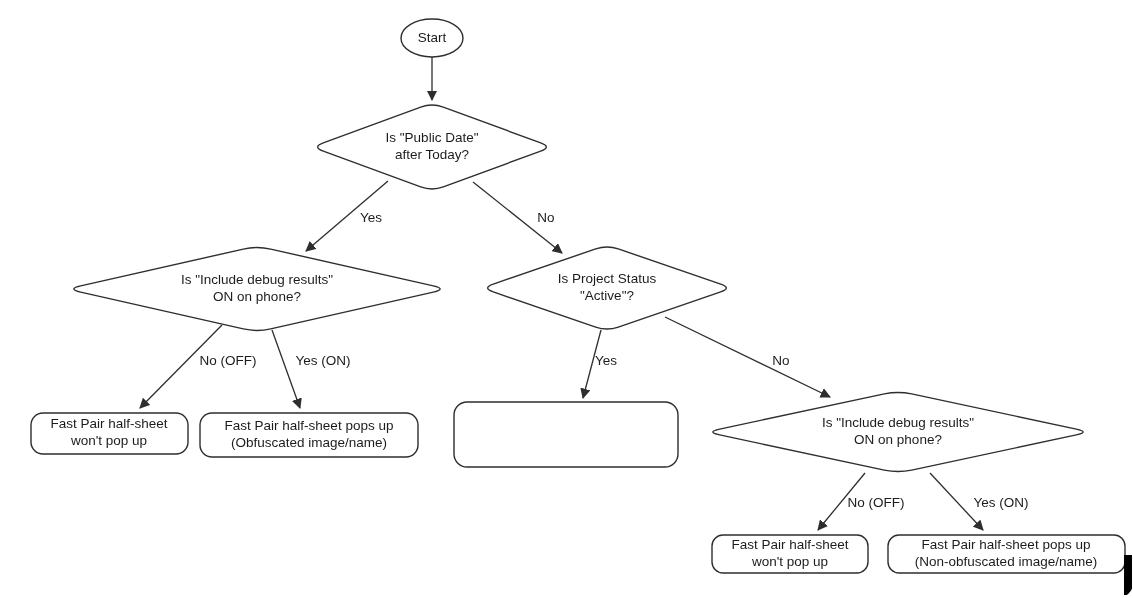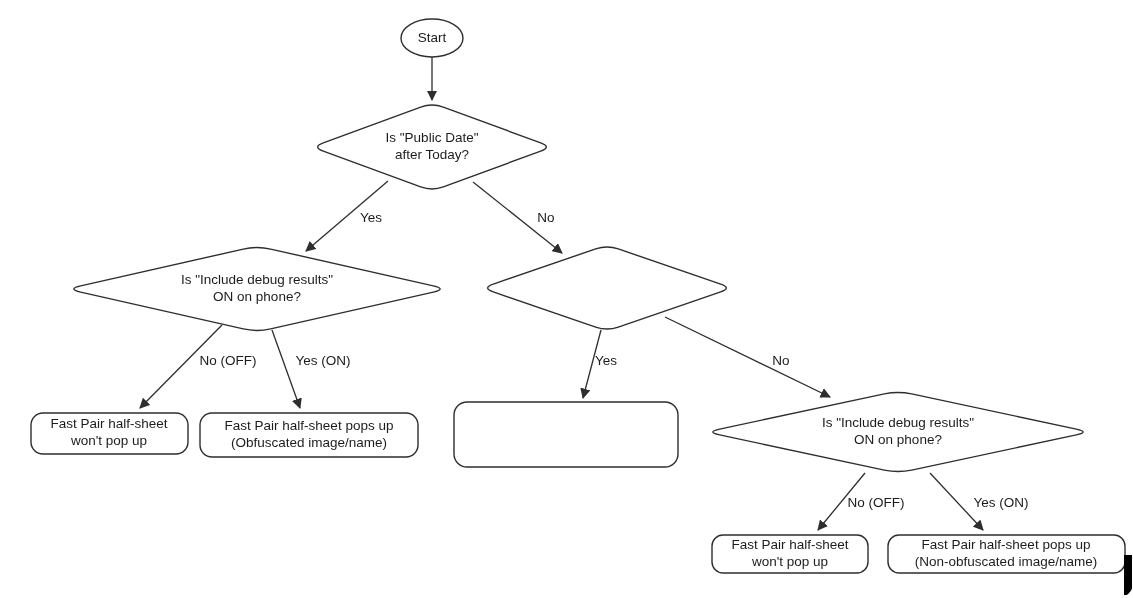--- a/index.html
+++ b/index.html
@@ -94,20 +94,22 @@
     <rect class="shape" x="454" y="402" width="224" height="65" rx="13"></rect>
     <rect class="shape" x="712" y="535" width="156" height="38" rx="11"></rect>
     <rect class="shape" x="888" y="535" width="237" height="38" rx="11"></rect>
   </svg>
 
   <div class="node-label" style="left:432px; top:38px;">Start</div>
   <div class="node-label" style="left:432px; top:147px;">Is "Public Date"
 after Today?</div>
   <div class="node-label" style="left:257px; top:289px;">Is "Include debug results"
 ON on phone?</div>
+  <div class="node-label" style="left:607px; top:288px;">Is Project Status
+"Active"?</div>
   <div class="node-label" style="left:898px; top:432px;">Is "Include debug results"
 ON on phone?</div>
   <div class="node-label" style="left:109px; top:433px;">Fast Pair half-sheet
 won't pop up</div>
   <div class="node-label" style="left:309px; top:435px;">Fast Pair half-sheet pops up
 (Obfuscated image/name)</div>
   <div class="node-label" style="left:790px; top:554px;">Fast Pair half-sheet
 won't pop up</div>
   <div class="node-label" style="left:1006px; top:554px;">Fast Pair half-sheet pops up
 (Non-obfuscated image/name)</div>

